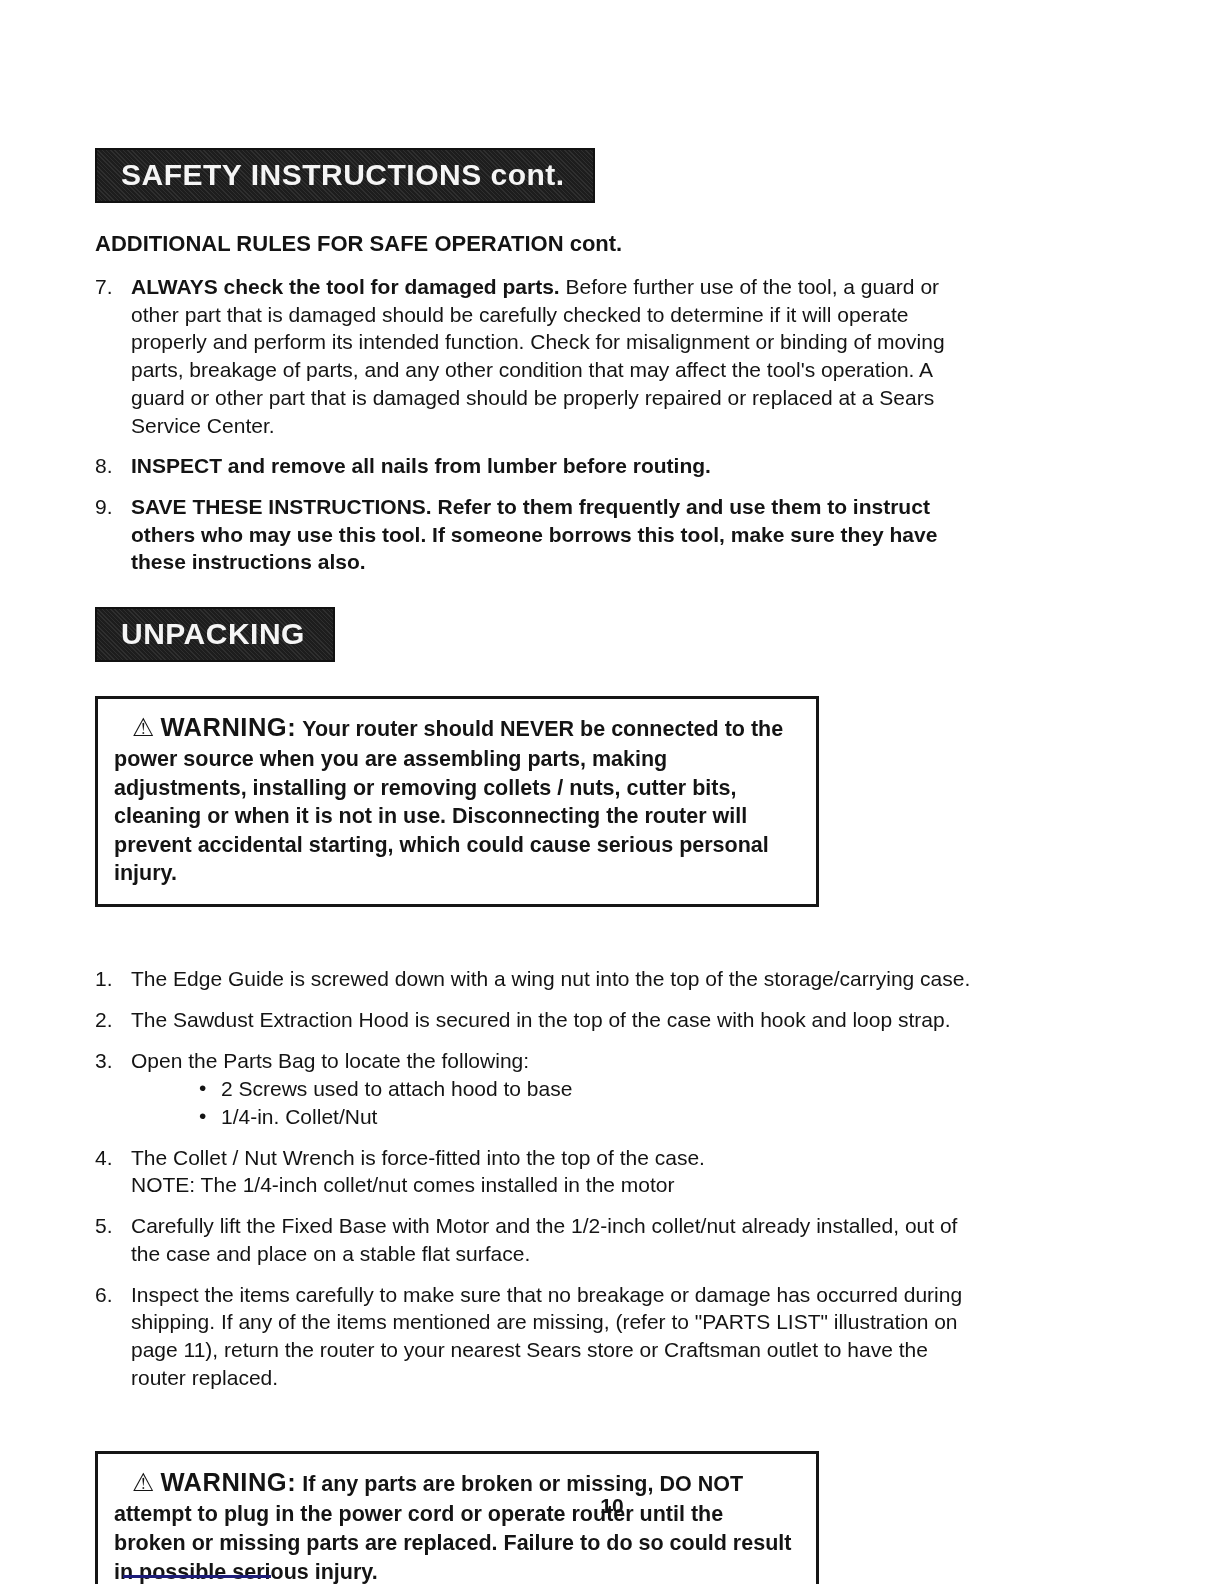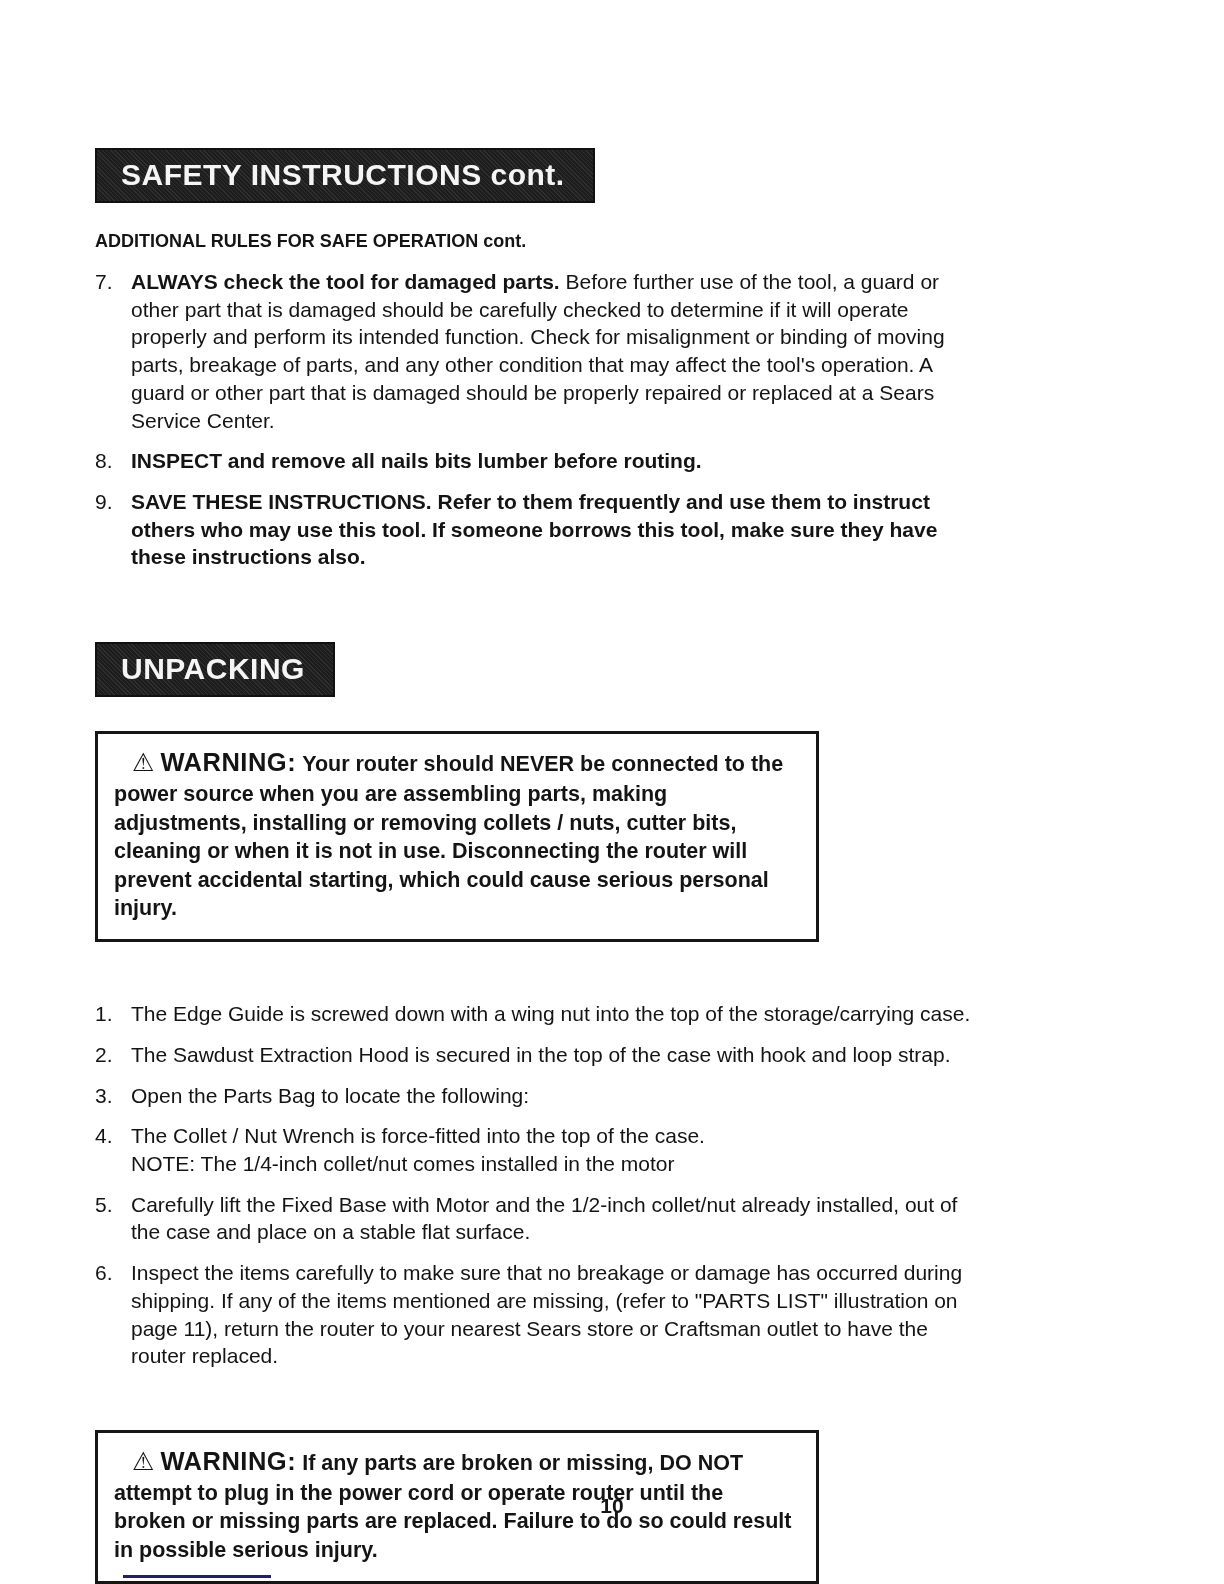--- a/index.html
+++ b/index.html
@@ -22,25 +22,25 @@
     background: #1d1d1d;
     background-image: repeating-linear-gradient(45deg, rgba(255,255,255,0.08) 0 1px, transparent 1px 3px);
     color: #f5f5f5;
     font-weight: bold;
     font-size: 30px;
     letter-spacing: 0.5px;
     padding: 8px 28px 9px 24px;
     border: 2px solid #111;
   }
   .bar-safety { margin-bottom: 28px; }
-  .bar-unpacking { margin-top: 58px; margin-bottom: 20px; }
+  .bar-unpacking { margin-top: 18px; margin-bottom: 20px; }
 
   .section-title {
     font-weight: bold;
-    font-size: 18px;
+    font-size: 22px;
     margin: 0 0 16px 0;
   }
 
   .num-item {
     display: flex;
     font-size: 21px;
     line-height: 1.32;
     margin-bottom: 13px;
   }
   .num-col {
@@ -115,21 +115,21 @@
 
     <h2 class="section-title">ADDITIONAL RULES FOR SAFE OPERATION cont.</h2>
 
     <div class="num-item">
       <div class="num-col">7.</div>
       <div class="item-body"><span class="b">ALWAYS check the tool for damaged parts.</span><span> Before further use of the tool, a guard or other part that is damaged should be carefully checked to determine if it will operate properly and perform its intended function. Check for misalignment or binding of moving parts, breakage of parts, and any other condition that may affect the tool's operation. A guard or other part that is damaged should be properly repaired or replaced at a Sears Service Center.</span></div>
     </div>
 
     <div class="num-item">
       <div class="num-col">8.</div>
-      <div class="item-body"><span class="b">INSPECT and remove all nails bits lumber before routing.</span></div>
+      <div class="item-body"><span class="b">INSPECT and remove all nails from lumber before routing.</span></div>
     </div>
 
     <div class="num-item">
       <div class="num-col">9.</div>
       <div class="item-body"><span class="b">SAVE THESE INSTRUCTIONS. Refer to them frequently and use them to instruct others who may use this tool. If someone borrows this tool, make sure they have these instructions also.</span></div>
     </div>
 
     <div class="section-bar bar-unpacking">
       <span>UNPACKING</span>
     </div>
@@ -147,20 +147,24 @@
 
       <div class="num-item">
         <div class="num-col">2.</div>
         <div class="item-body">The Sawdust Extraction Hood is secured in the top of the case with hook and loop strap.</div>
       </div>
 
       <div class="num-item">
         <div class="num-col">3.</div>
         <div class="item-body">
           <div class="subline">Open the Parts Bag to locate the following:</div>
+          <ul class="bullets">
+            <li>2 Screws used to attach hood to base</li>
+            <li>1/4-in. Collet/Nut</li>
+          </ul>
         </div>
       </div>
 
       <div class="num-item">
         <div class="num-col">4.</div>
         <div class="item-body">
           <div>The Collet / Nut Wrench is force-fitted into the top of the case.</div>
           <div class="subline">NOTE: The 1/4-inch collet/nut comes installed in the motor</div>
         </div>
       </div>

